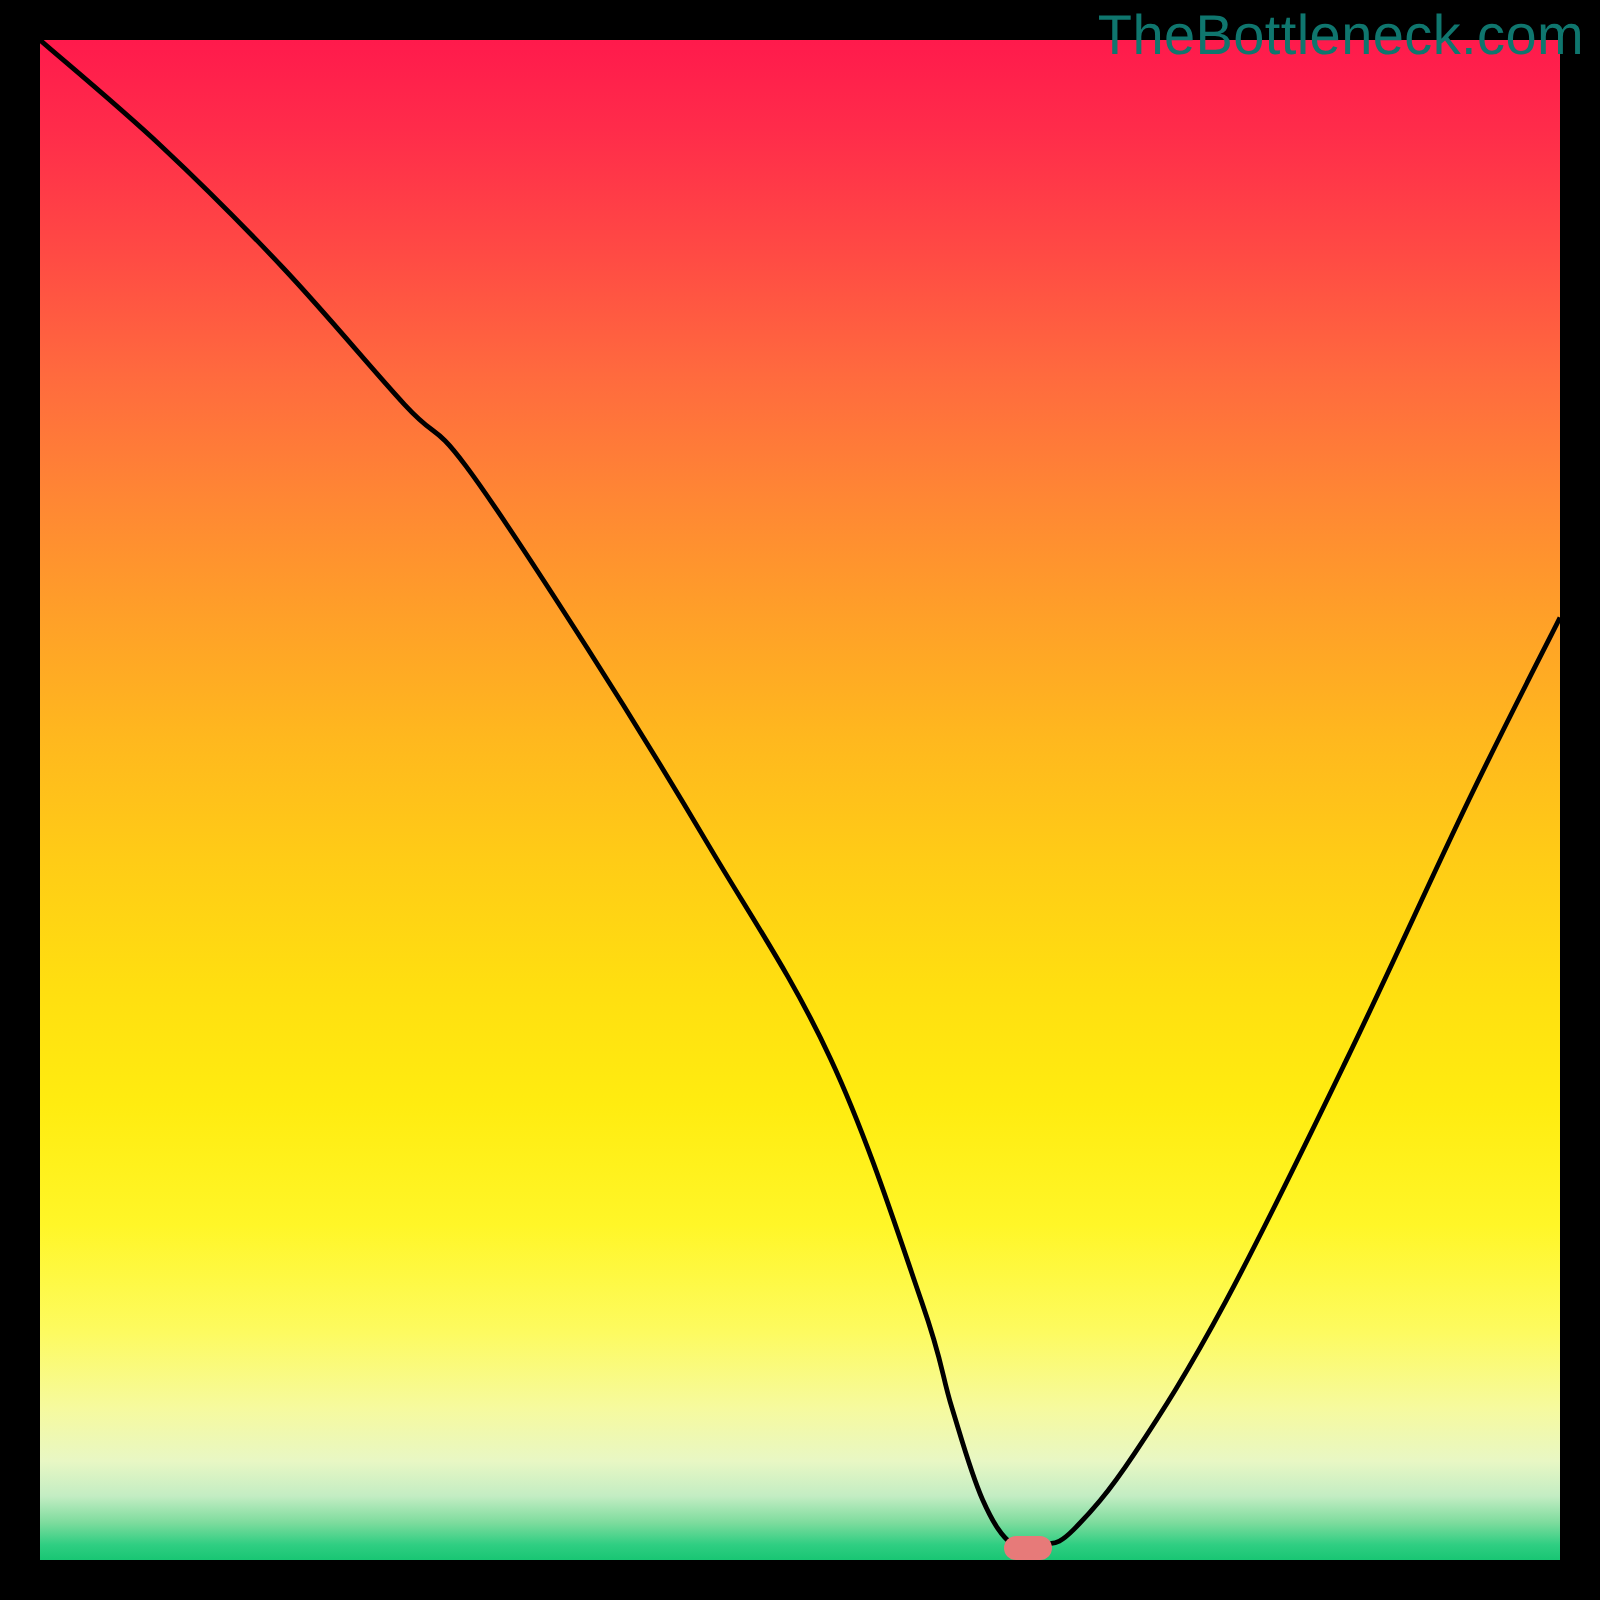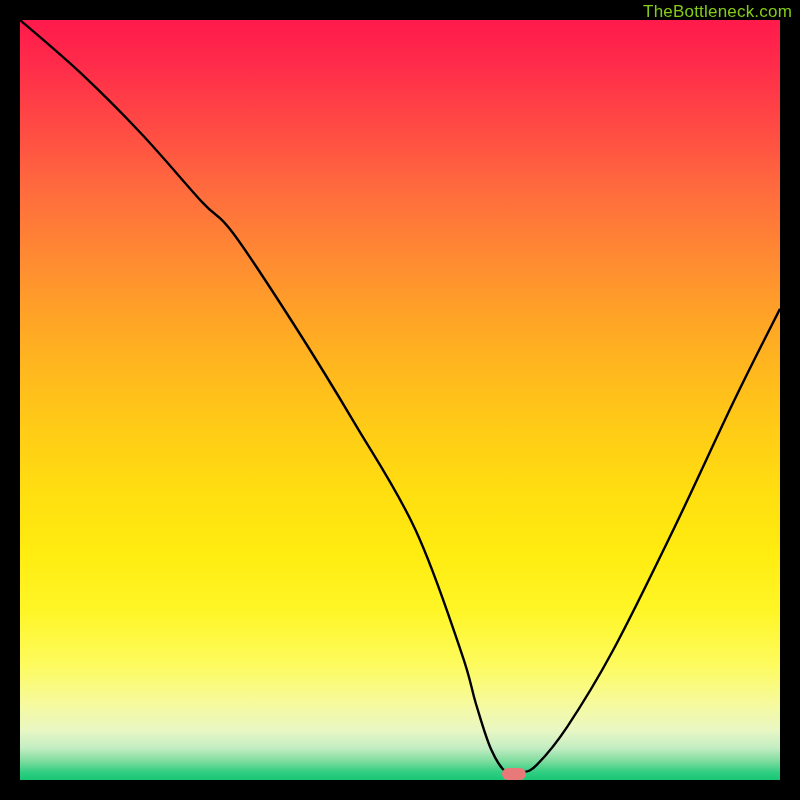--- a/index.html
+++ b/index.html
@@ -21,22 +21,22 @@
     left: 20px;
     top: 20px;
     width: 760px;
     height: 760px;
   }
   .watermark {
     position: absolute;
     top: 2px;
     right: 8px;
     font-family: Arial, Helvetica, sans-serif;
-    font-size: 17px;
-    color: #84cc16;
+    font-size: 28px;
+    color: #0f766e;
     font-weight: 500;
     letter-spacing: 0.2px;
   }
   .marker {
     position: absolute;
     width: 24px;
     height: 12px;
     border-radius: 6px;
     background: #e77a79;
     transform: translate(-50%, -50%);

